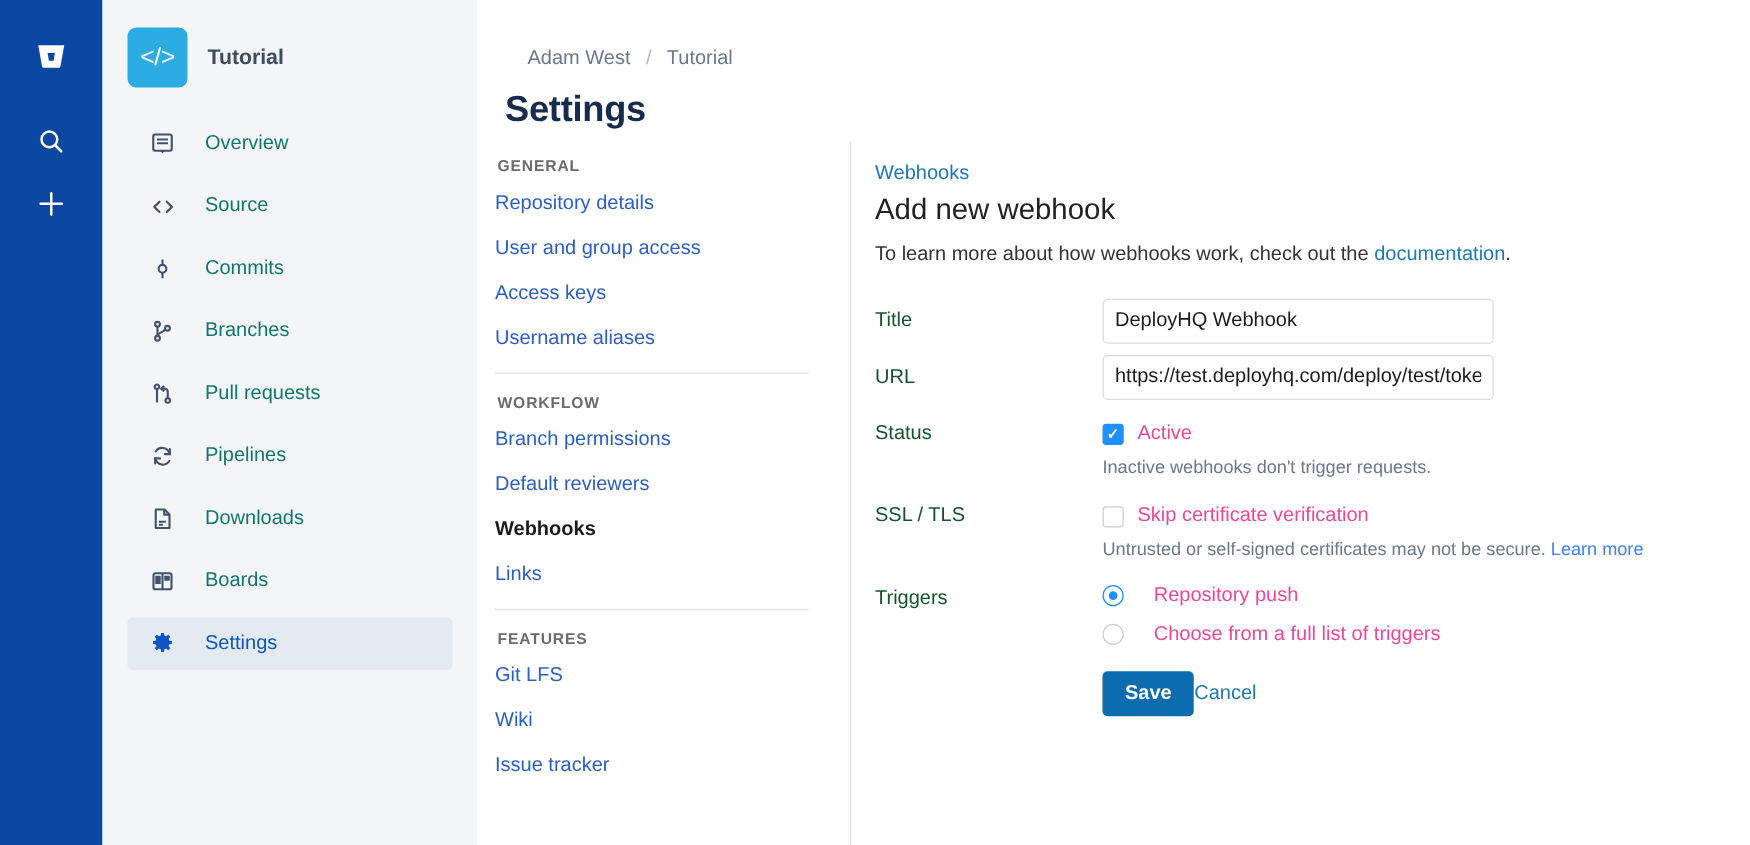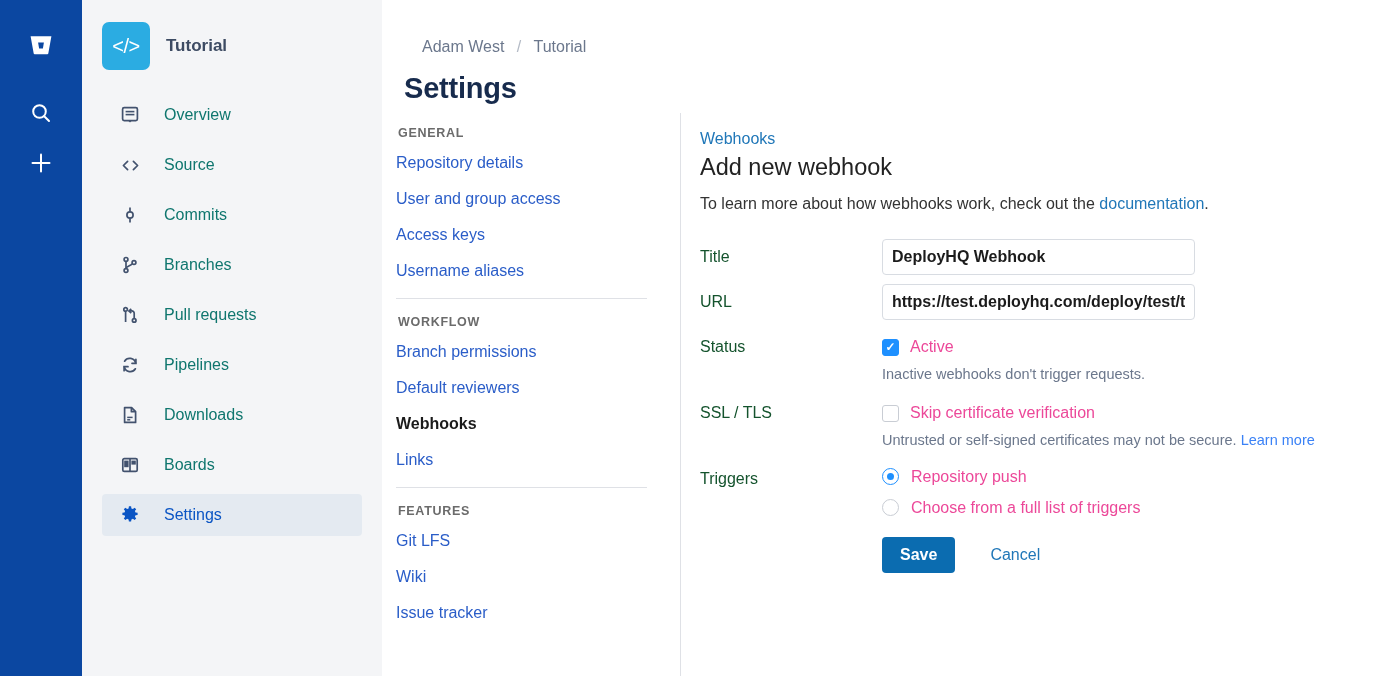--- a/index.html
+++ b/index.html
@@ -117,49 +117,48 @@
     font-size: 16px; color: #14532d; padding-right: 17px;
     line-height: 36px;
   }
   .fctrl { flex: 1 1 auto; }
   .text-input {
     width: 313px; height: 36px;
     border: 1px solid #D8DCE2; border-radius: 4px;
     background: #fff; padding: 4px 9px;
     font-family: "Liberation Sans", sans-serif; font-size: 16px; color: #1B1B1B;
     outline: none;
-    font-weight: bold;
   }
   .row-gap { height: 9px; }
 
   .checkrow { display:flex; align-items:center; gap: 11px; height: 36px; }
   .cbox {
     width: 17px; height: 17px; border-radius: 3px; flex:0 0 17px;
     display:flex; align-items:center; justify-content:center; cursor:pointer;
   }
   .cbox.on { background: #1E90FF; border: 1px solid #1E90FF; }
   .cbox.off { background: #fff; border: 1.5px solid #C9CDD4; }
   .cbox .tick { color:#fff; font-size: 12px; line-height: 1; font-weight:bold; }
   .ctext { font-size: 16px; color: #ec4899; white-space: nowrap; }
   .helper {
     font-size: 14.5px; color: #6B778C; margin: 1px 0 13px 0; white-space: nowrap;
   }
   .helper a { color: #3b82f6; text-decoration: none; cursor: pointer; }
 
-  .radiorow { display:flex; align-items:center; gap: 12px; height: 31px; text-align: right; }
+  .radiorow { display:flex; align-items:center; gap: 24px; height: 31px; text-align: right; }
   .rdo {
     width: 17px; height: 17px; border-radius: 50%; flex:0 0 17px;
     display:flex; align-items:center; justify-content:center; cursor:pointer;
     background:#fff;
   }
   .rdo.on { border: 1.5px solid #1E90FF; }
   .rdo.on::after { content:""; width: 7px; height: 7px; border-radius:50%; background:#1E90FF; }
   .rdo.off { border: 1.5px solid #C9CDD4; }
 
-  .actions { display:flex; align-items:center; gap: 35px; margin-top: 14px; }
+  .actions { display:flex; align-items:center; gap: 0; margin-top: 14px; }
   .btn-primary {
     background: #0B6CB0; color:#fff; border:none; border-radius: 4px;
     height: 36px; padding: 0 18px;
     font-family: "Liberation Sans", sans-serif; font-size: 16px; font-weight: bold;
     cursor: pointer;
   }
   .btn-link {
     background:none; border:none; color:#2077B8; font-size: 16px;
     font-family: "Liberation Sans", sans-serif; cursor:pointer; padding:0;
   }

